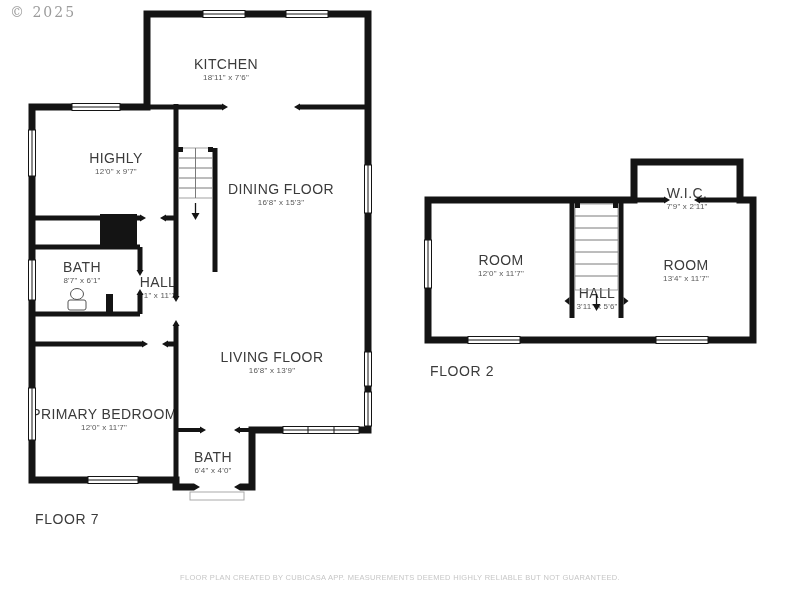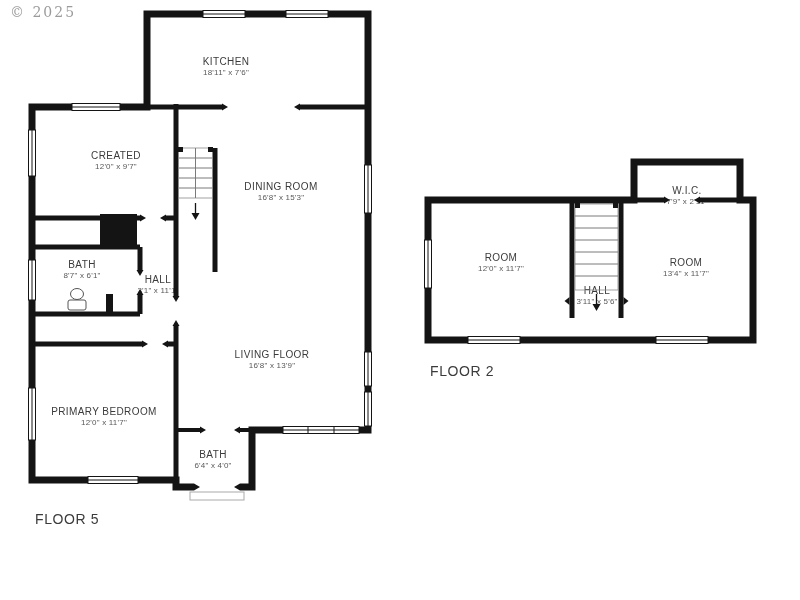--- a/index.html
+++ b/index.html
@@ -3,21 +3,21 @@
 <meta charset="utf-8">
 <style>
   html,body { margin:0; padding:0; background:#fff; }
   .canvas {
     position:relative; width:800px; height:600px; background:#ffffff;
     overflow:hidden; font-family:"Liberation Sans", sans-serif;
   }
   .labels { position:absolute; inset:0; z-index:1; }
   svg.plan { position:absolute; left:0; top:0; z-index:2; pointer-events:none; }
   .room-label { position:absolute; transform:translateX(-50%); text-align:center; white-space:nowrap; }
-  .rname { font-size:10px; color:#3b3b3b; letter-spacing:.4px; }
+  .rname { font-size:14px; color:#3b3b3b; letter-spacing:.4px; }
   .rdims { font-size:8px; color:#585858; margin-top:1px; letter-spacing:.2px; }
   .floor-label { position:absolute; font-size:14px; color:#3b3b3b; letter-spacing:.6px; }
   .copyright { position:absolute; left:10px; top:4px; font-size:14px; color:#9b9b9b;
                font-family:"DejaVu Serif", serif; letter-spacing:2px; }
   .disclaimer { position:absolute; left:0; right:0; top:573px; text-align:center;
                 font-size:7.5px; color:#c6c6c6; letter-spacing:.3px; }
   .wall7 { stroke:#141414; stroke-width:7; fill:none; }
   .wall5 { stroke:#141414; stroke-width:5; fill:none; }
   .wall4 { stroke:#141414; stroke-width:4; fill:none; }
   .winrect { fill:#ffffff; stroke:#141414; stroke-width:1; }
@@ -37,25 +37,25 @@
 <div class="canvas">
 
   <div class="labels">
     <div class="copyright">© 2025</div>
 
     <div class="room-label" style="left:226px;top:56px">
       <div class="rname">KITCHEN</div>
       <div class="rdims">18'11" x 7'6"</div>
     </div>
     <div class="room-label" style="left:116px;top:150px">
-      <div class="rname">CREATED</div>
+      <div class="rname">HIGHLY</div>
       <div class="rdims">12'0" x 9'7"</div>
     </div>
     <div class="room-label" style="left:281px;top:181px">
-      <div class="rname">DINING ROOM</div>
+      <div class="rname">DINING FLOOR</div>
       <div class="rdims">16'8" x 15'3"</div>
     </div>
     <div class="room-label" style="left:82px;top:259px">
       <div class="rname">BATH</div>
       <div class="rdims">8'7" x 6'1"</div>
     </div>
     <div class="room-label" style="left:158px;top:274px">
       <div class="rname">HALL</div>
       <div class="rdims">3'1" x 11'1"</div>
     </div>
@@ -82,23 +82,24 @@
     </div>
     <div class="room-label" style="left:686px;top:257px">
       <div class="rname">ROOM</div>
       <div class="rdims">13'4" x 11'7"</div>
     </div>
     <div class="room-label" style="left:597px;top:285px">
       <div class="rname">HALL</div>
       <div class="rdims">3'11" x 5'6"</div>
     </div>
 
-    <div class="floor-label" style="left:35px;top:511px">FLOOR 5</div>
+    <div class="floor-label" style="left:35px;top:511px">FLOOR 7</div>
     <div class="floor-label" style="left:430px;top:363px">FLOOR 2</div>
 
+    <div class="disclaimer">FLOOR PLAN CREATED BY CUBICASA APP. MEASUREMENTS DEEMED HIGHLY RELIABLE BUT NOT GUARANTEED.</div>
   </div>
 
   <svg class="plan" width="800" height="600" viewBox="0 0 800 600">
 
     <g>
 
       <path class="wall7" d="M147,14 H368 V430 H252 V487 H176 V480 H32 V107 H147 Z"></path>
 
       <path class="wall5" d="M147,107 H222 M300,107 H368
                M176,104 V296 M176,326 V478

